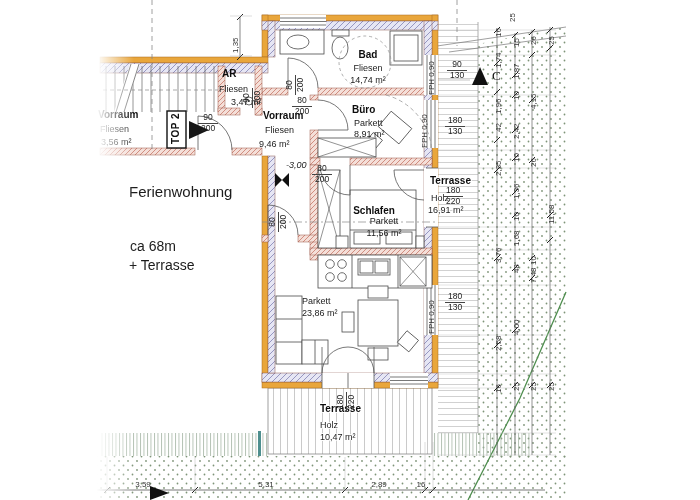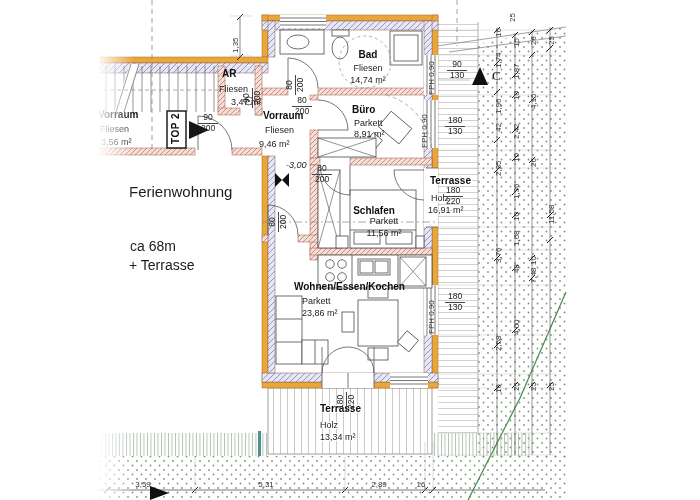--- a/index.html
+++ b/index.html
@@ -268,31 +268,30 @@
   <div class="lbl rs" style="left:259px;top:139px;">9,46 m²</div>
 
   <div class="lbl rn" style="left:98px;top:109px;">Vorraum</div>
   <div class="lbl rs" style="left:100px;top:124px;">Fliesen</div>
   <div class="lbl rs" style="left:101px;top:137px;">3,56 m²</div>
 
   <div class="lbl rn" style="left:352px;top:205px;width:44px;text-align:center;">Schlafen</div>
   <div class="lbl rs" style="left:352px;top:216px;width:64px;text-align:center;">Parkett</div>
   <div class="lbl rs" style="left:352px;top:228px;width:64px;text-align:center;">11,56 m²</div>
 
-  <div class="lbl rn" style="left:294px;top:281px;">Wohnen/Essen/Kochen</div>
   <div class="lbl rs" style="left:302px;top:296px;">Parkett</div>
   <div class="lbl rs" style="left:302px;top:308px;">23,86 m²</div>
 
   <div class="lbl rn halo" style="left:430px;top:175px;">Terrasse</div>
   <div class="lbl rs halo" style="left:431px;top:193px;">Holz</div>
   <div class="lbl rs halo" style="left:428px;top:205px;">16,91 m²</div>
 
   <div class="lbl rn halo" style="left:320px;top:403px;">Terrasse</div>
   <div class="lbl rs halo" style="left:320px;top:420px;">Holz</div>
-  <div class="lbl rs halo" style="left:320px;top:432px;">13,34 m²</div>
+  <div class="lbl rs halo" style="left:320px;top:432px;">10,47 m²</div>
 
   <div class="lbl t1" style="left:129px;top:183px;">Ferienwohnung</div>
   <div class="lbl t2" style="left:130px;top:238px;">ca 68m</div>
   <div class="lbl t2" style="left:129px;top:257px;">+ Terrasse</div>
 
   <div class="lbl lvl" style="left:286px;top:160px;font-style:italic;">-3,00</div>
   <div class="lbl sec" style="left:492px;top:68px;">C</div>
   <div class="lbl top2 rotd" style="left:170px;top:144px;">TOP 2</div>
 
   <div class="lbl fph rotd" style="left:427px;top:95px;">FPH 0,90</div>

